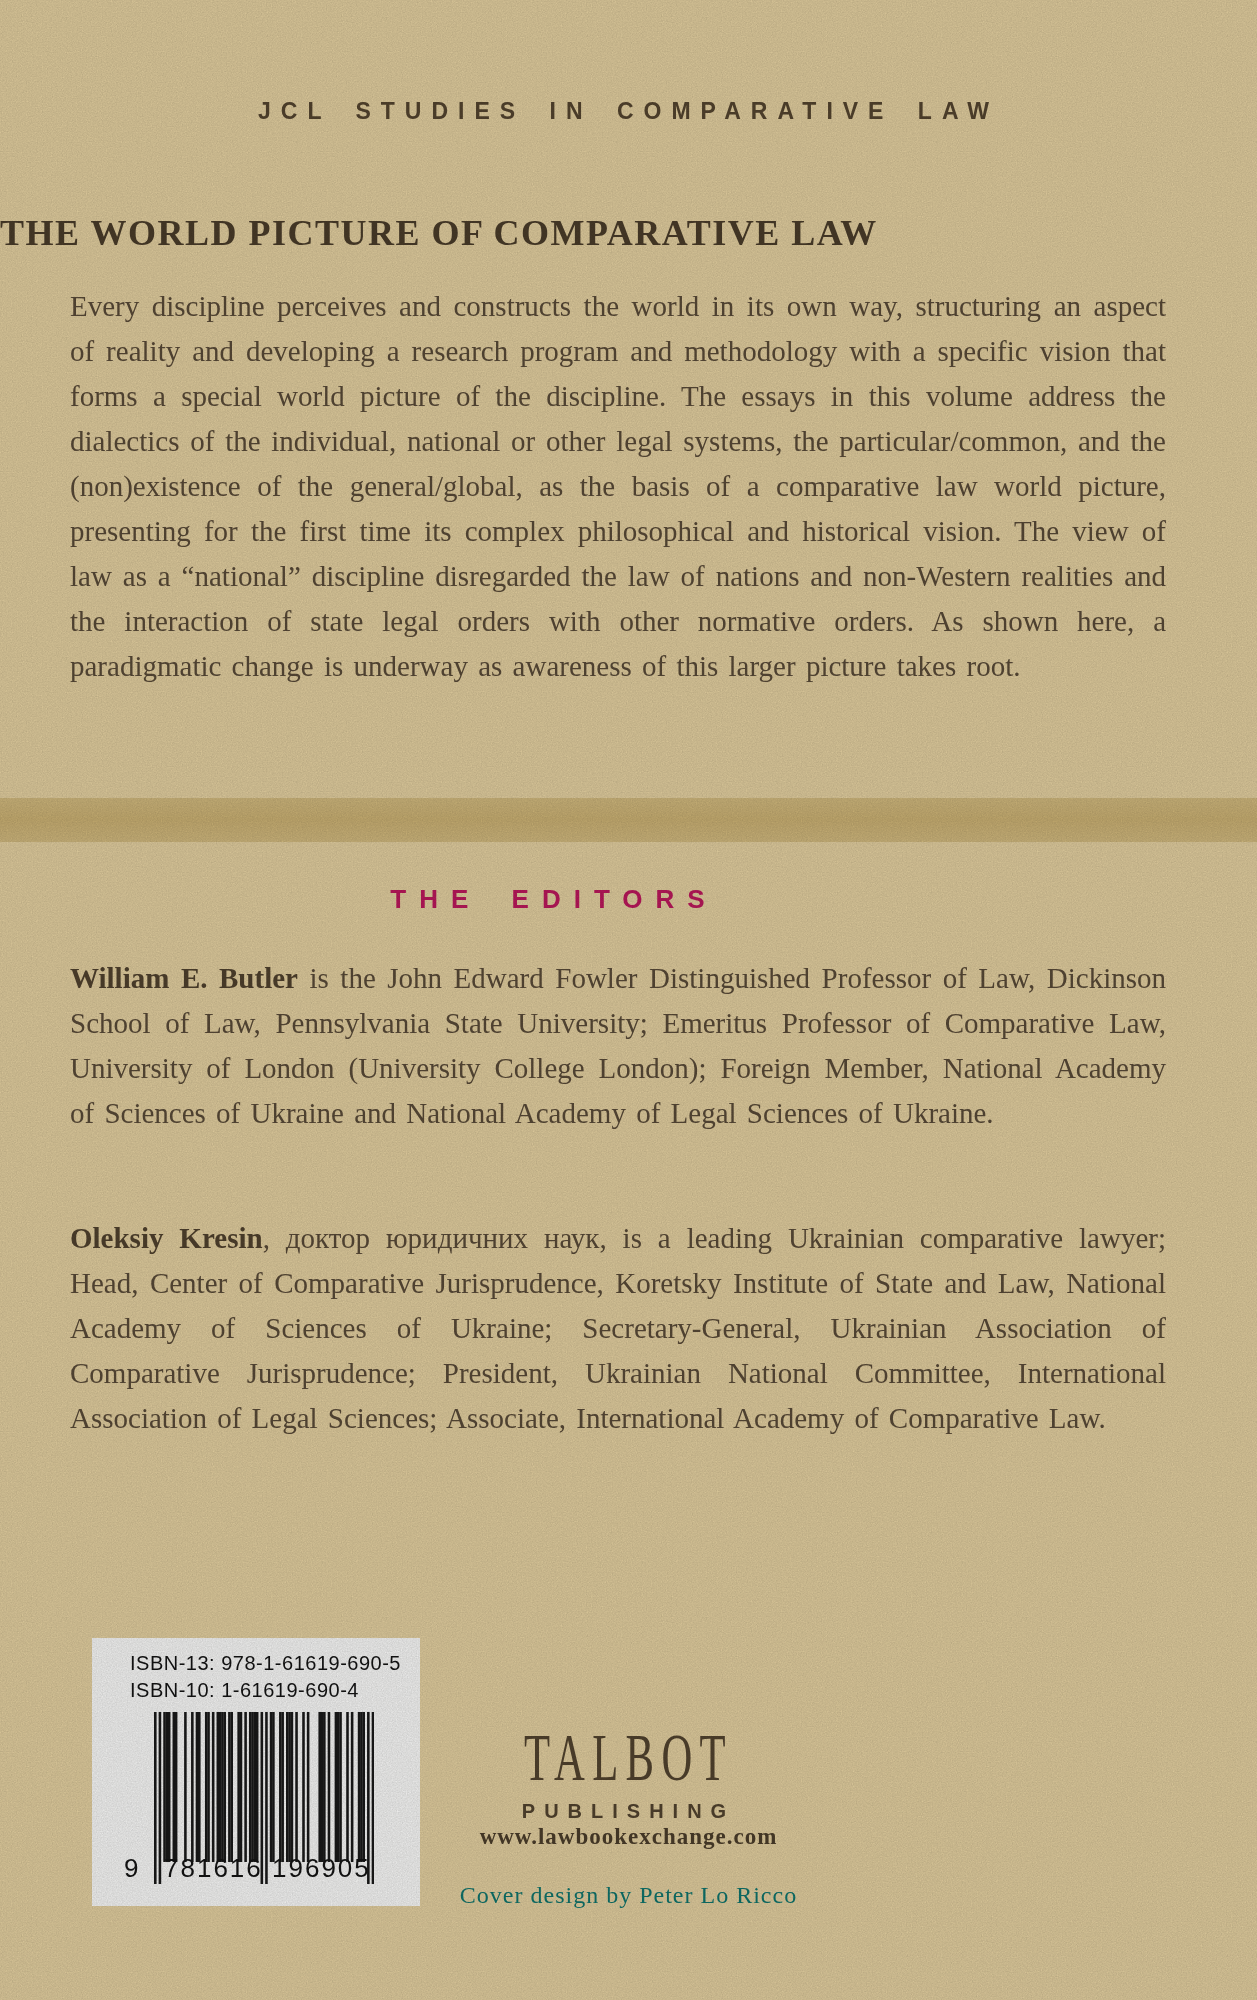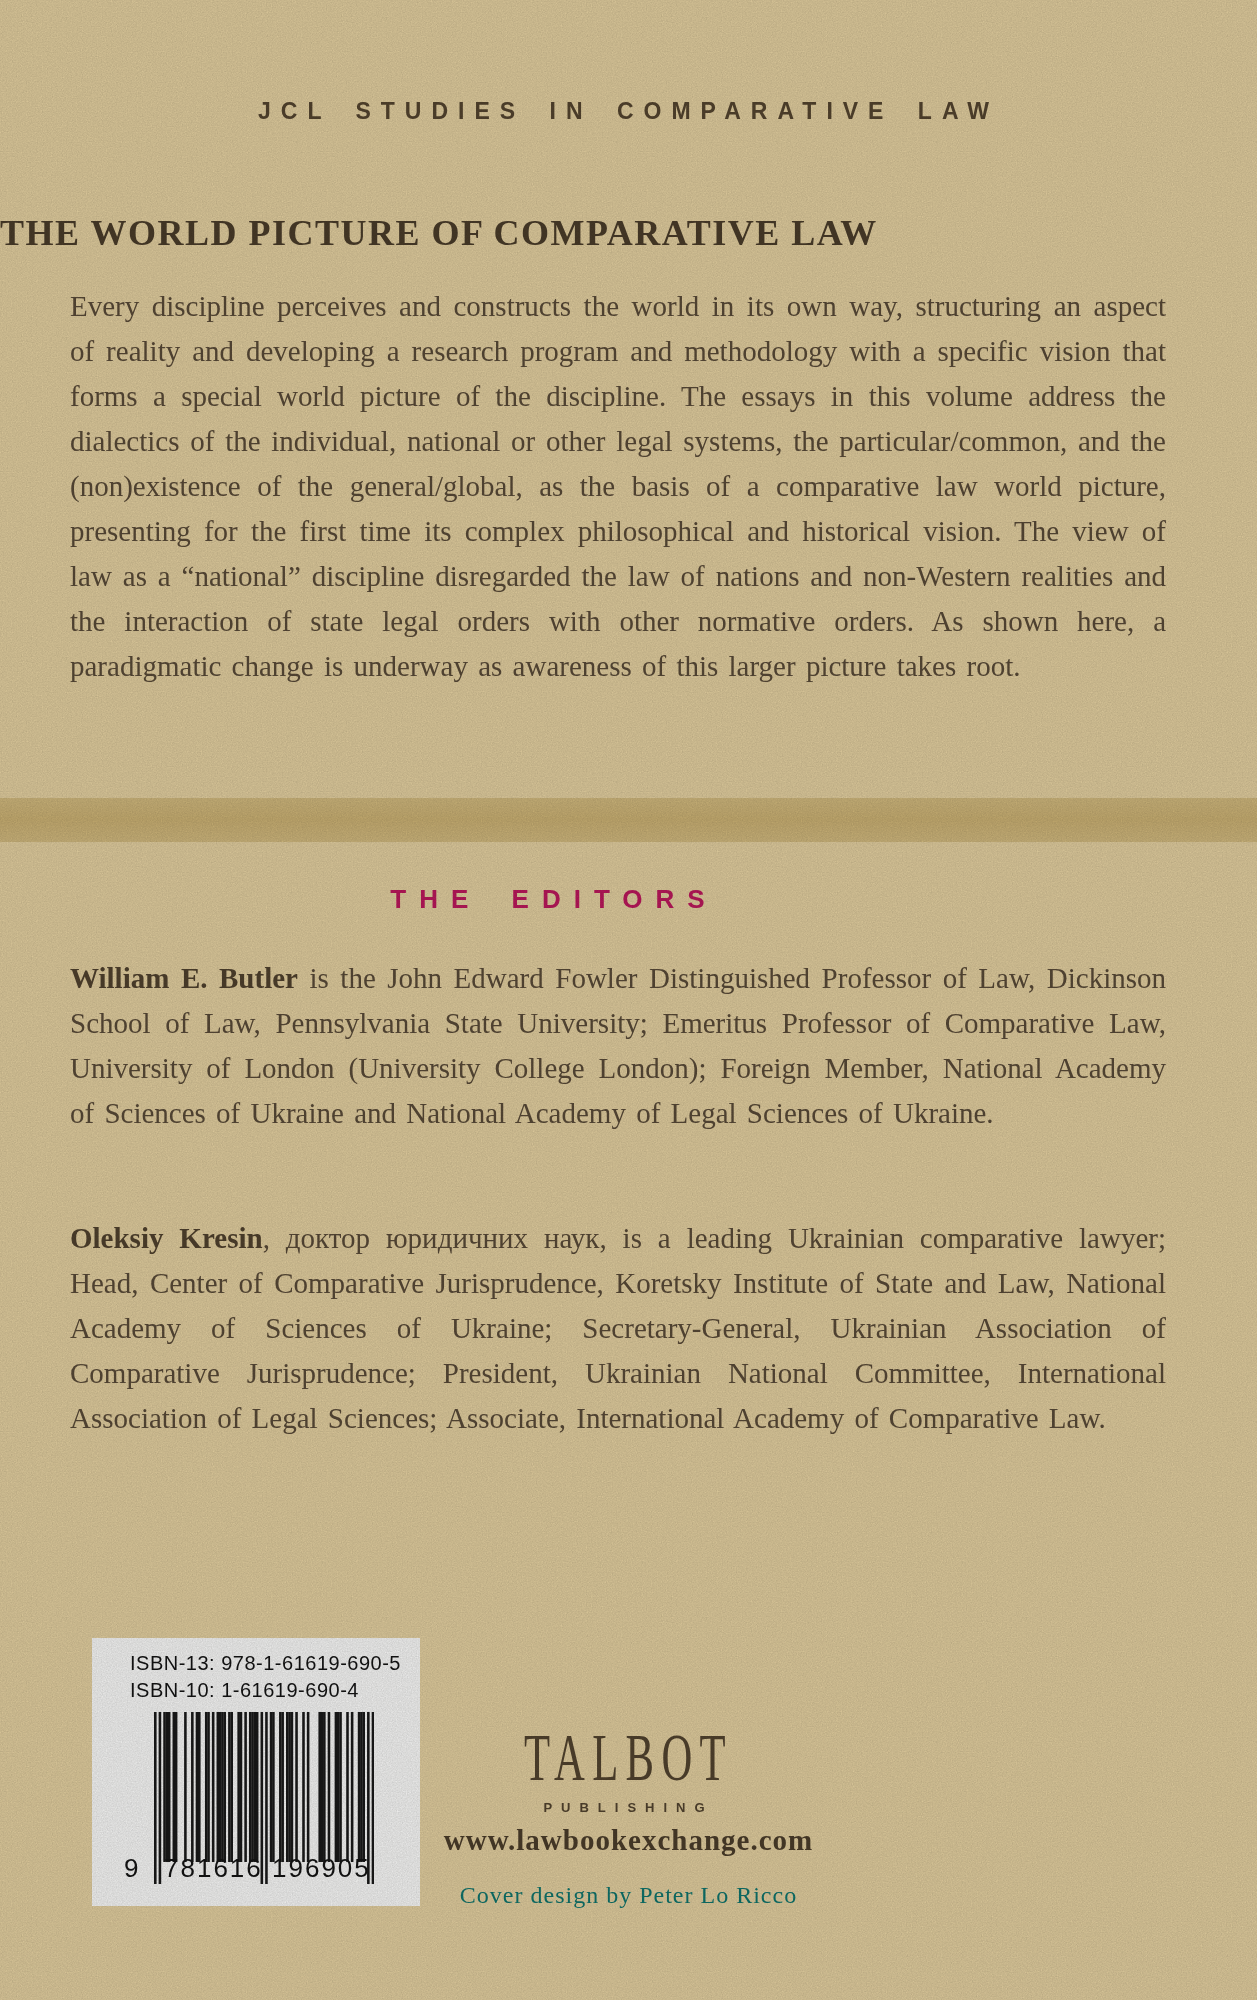--- a/index.html
+++ b/index.html
@@ -76,26 +76,26 @@
   .pubblock{position:absolute;left:0;width:1257px;text-align:center;color:#53442f;}
   .talbot{
     top:1722px;
     font-family:"Liberation Serif", serif;
     font-size:52px;letter-spacing:9px;font-weight:400;
     transform:scale(0.82,1.3);transform-origin:50% 20%;
   }
   .publishing{
     top:1800px;
     font-family:"Liberation Sans", sans-serif;
-    font-size:13px;font-weight:bold;letter-spacing:9px;
+    font-size:20px;font-weight:bold;letter-spacing:9px;
   }
   .website{
     top:1824px;
     font-family:"Liberation Serif", serif;
-    font-size:29px;font-weight:600;letter-spacing:1px;color:#4c3e2b;
+    font-size:23px;font-weight:600;letter-spacing:1px;color:#4c3e2b;
   }
   .credit{
     top:1882px;
     font-family:"Liberation Serif", serif;
     font-size:24px;letter-spacing:1px;color:#0f766e;
   }
 </style>
 </head>
 <body>
 

